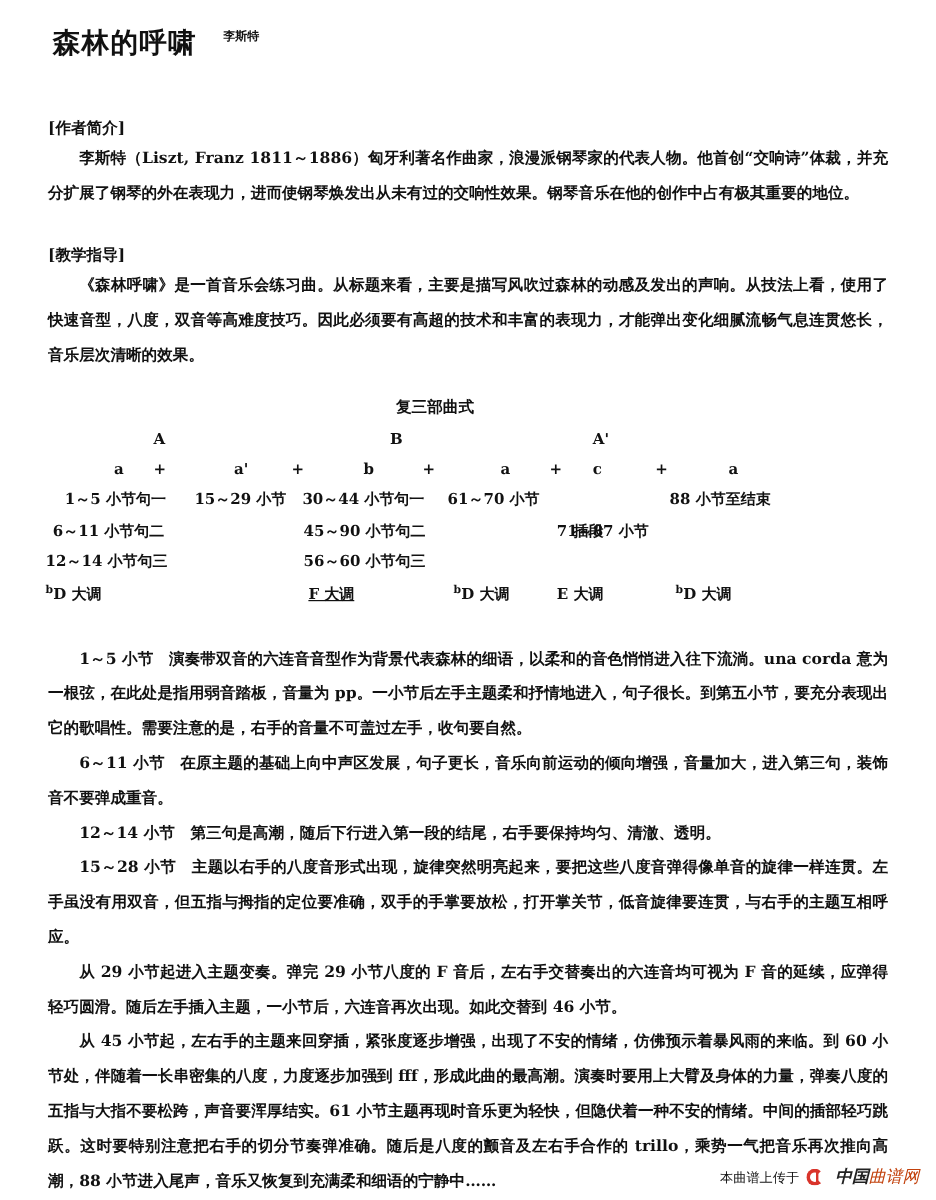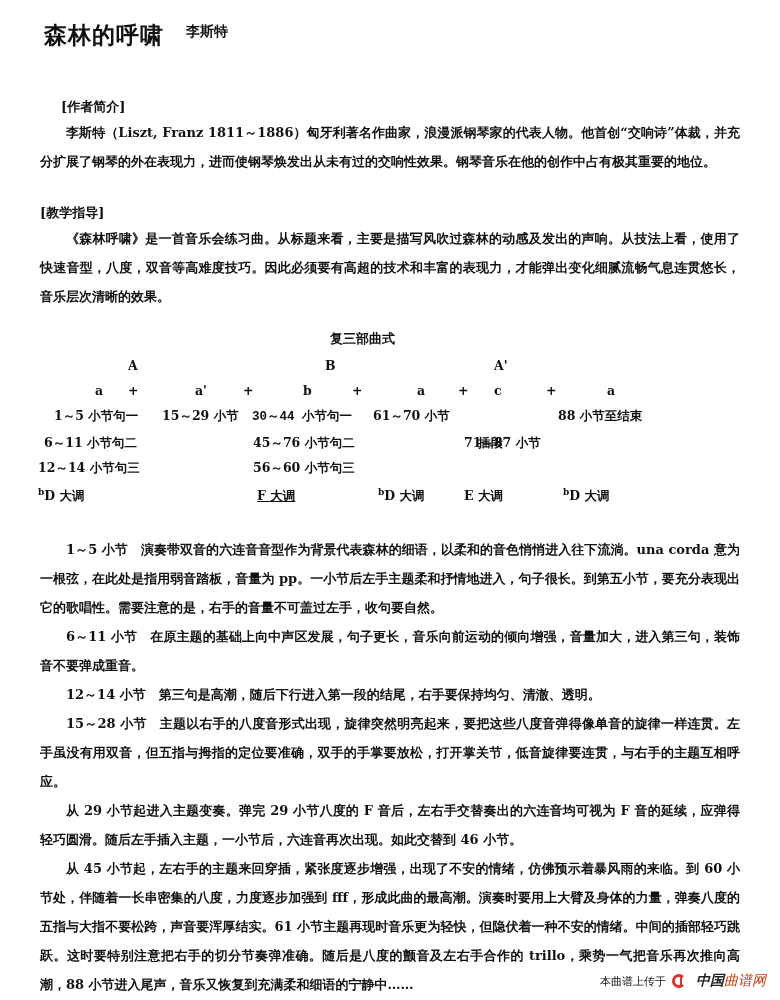--- a/index.html
+++ b/index.html
@@ -3,21 +3,21 @@
 <meta charset="utf-8">
 <style>
   html, body { margin: 0; padding: 0; background: #ffffff; }
   body {
     width: 780px; height: 1000px; position: relative; overflow: hidden;
     font-family: "DejaVu Serif", "Liberation Serif", serif;
     color: #111111;
   }
   .abs { position: absolute; white-space: nowrap; }
   .title { left: 44px; top: 20px; font-size: 23px; font-weight: bold; letter-spacing: 1px; }
-  .composer { left: 186px; top: 23px; font-size: 14px; font-weight: bold; }
+  .composer { left: 186px; top: 23px; font-size: 10px; font-weight: bold; }
   .section-head { font-size: 13px; font-weight: bold; left: 40px; }
   .para {
     position: absolute; left: 40px; width: 700px;
     font-size: 13px; font-weight: bold; line-height: 29px;
     text-indent: 26px; text-align: justify;
   }
   .form-title { left: 330px; top: 330px; font-size: 13px; font-weight: bold; }
   .f { font-size: 12.5px; font-weight: bold; }
   .flat { font-size: 9px; vertical-align: super; }
   .footer { right: 14px; top: 972px; font-size: 11px; font-family: "DejaVu Sans", "Liberation Sans", sans-serif; display: flex; align-items: center; gap: 6px; }
@@ -26,21 +26,21 @@
   .logo-mark .e { position: absolute; left: 8px; top: 2px; width: 8px; height: 10px; border-left: 2px solid #d9342b; box-sizing: border-box; }
   .logo-text1 { color: #222; font-weight: bold; font-style: italic; font-size: 14px; }
   .logo-text2 { color: #c2410c; font-weight: normal; font-style: italic; font-size: 14px; }
 </style>
 </head>
 <body>
 
 <div class="abs title">森林的呼啸</div>
 <div class="abs composer">李斯特</div>
 
-<div class="abs section-head" style="top:98px;margin-left:21px;">[作者简介]</div>
+<div class="abs section-head" style="top:98px;">[作者简介]</div>
 <div class="para" style="top:118px;">李斯特（Liszt, Franz 1811～1886）匈牙利著名作曲家，浪漫派钢琴家的代表人物。他首创“交响诗”体裁，并充分扩展了钢琴的外在表现力，进而使钢琴焕发出从未有过的交响性效果。钢琴音乐在他的创作中占有极其重要的地位。</div>
 
 <div class="abs section-head" style="top:204px;">[教学指导]</div>
 <div class="para" style="top:224px;">《森林呼啸》是一首音乐会练习曲。从标题来看，主要是描写风吹过森林的动感及发出的声响。从技法上看，使用了快速音型，八度，双音等高难度技巧。因此必须要有高超的技术和丰富的表现力，才能弹出变化细腻流畅气息连贯悠长，音乐层次清晰的效果。</div>
 
 <div class="abs form-title">复三部曲式</div>
 <div class="abs f" style="left:128px;top:358px;">A</div>
 <div class="abs f" style="left:325px;top:358px;">B</div>
 <div class="abs f" style="left:494px;top:358px;">A'</div>
 
@@ -51,27 +51,27 @@
 <div class="abs f" style="left:303px;top:383px;">b</div>
 <div class="abs f" style="left:352px;top:383px;">+</div>
 <div class="abs f" style="left:417px;top:383px;">a</div>
 <div class="abs f" style="left:458px;top:383px;">+</div>
 <div class="abs f" style="left:494px;top:383px;">c</div>
 <div class="abs f" style="left:546px;top:383px;">+</div>
 <div class="abs f" style="left:607px;top:383px;">a</div>
 
 <div class="abs f" style="left:54px;top:408px;">1～5 小节句一</div>
 <div class="abs f" style="left:162px;top:408px;">15～29 小节</div>
-<div class="abs f" style="left:252px;top:408px;font-family:Liberation Mono, monospace;">30～44 小节句一</div>
+<div class="abs f" style="left:252px;top:408px;">30～44 小节句一</div>
 <div class="abs f" style="left:373px;top:408px;">61～70 小节</div>
 <div class="abs f" style="left:464px;top:408px;margin-top:27px;">71～87 小节</div>
 <div class="abs f" style="left:558px;top:408px;">88 小节至结束</div>
 
 <div class="abs f" style="left:44px;top:435px;">6～11 小节句二</div>
-<div class="abs f" style="left:253px;top:435px;">45～76 小节句二</div>
+<div class="abs f" style="left:253px;top:435px;">45～90 小节句二</div>
 <div class="abs f" style="left:478px;top:435px;">插段</div>
 
 <div class="abs f" style="left:38px;top:460px;">12～14 小节句三</div>
 <div class="abs f" style="left:253px;top:460px;">56～60 小节句三</div>
 
 <div class="abs f" style="left:38px;top:487px;"><span class="flat">b</span><span>D 大调</span></div>
 <div class="abs f" style="left:257px;top:487px;text-decoration:underline;"><span class="flat"></span><span>F 大调</span></div>
 <div class="abs f" style="left:378px;top:487px;"><span class="flat">b</span><span>D 大调</span></div>
 <div class="abs f" style="left:464px;top:487px;"><span class="flat"></span><span>E 大调</span></div>
 <div class="abs f" style="left:563px;top:487px;"><span class="flat">b</span><span>D 大调</span></div>

